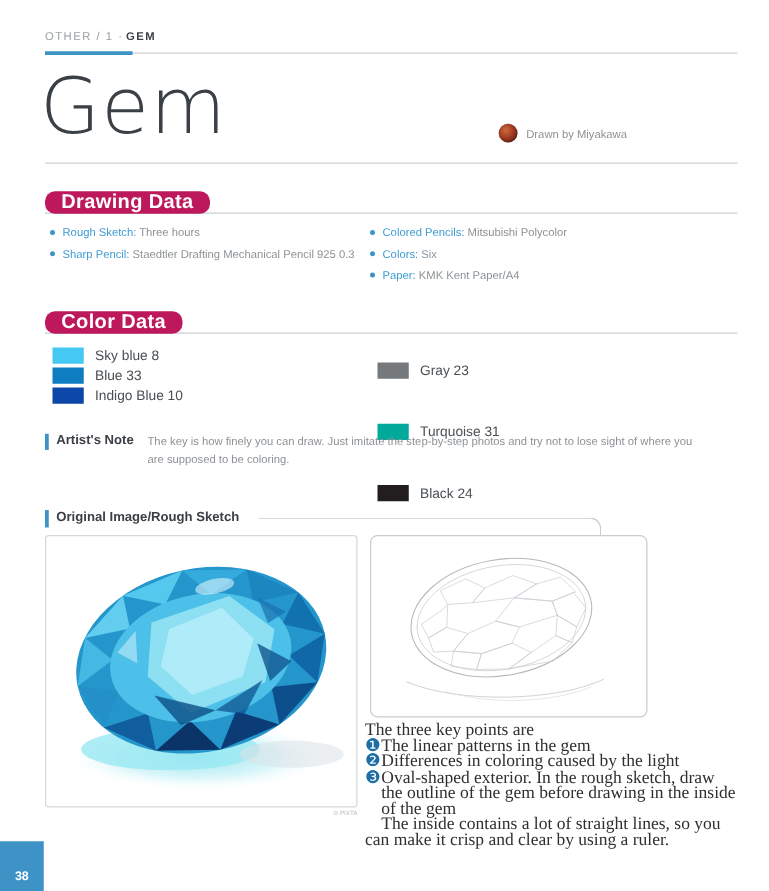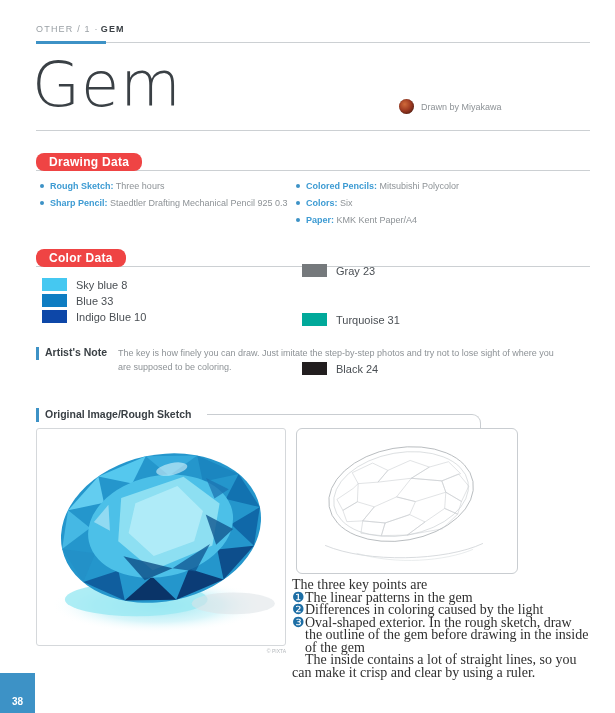--- a/index.html
+++ b/index.html
@@ -16,29 +16,29 @@
   .page-title{position:absolute;left:32px;top:48px;font-size:62px;font-weight:200;
               font-family:"DejaVu Sans","Liberation Sans",sans-serif;color:#3a4045;letter-spacing:1px;}
   .credit{position:absolute;left:399px;top:99px;display:flex;align-items:center;gap:7px;}
   .credit-avatar{width:15px;height:15px;border-radius:50%;
         background:radial-gradient(circle at 38% 35%,#d06a3a 0%,#a03b22 45%,#5e2013 80%,#3c140c 100%);
         box-shadow:inset 0 0 1px rgba(0,0,0,.4);}
   .credit-text{font-size:9px;color:#8d9296;}
   .rule-top{position:absolute;left:36px;top:130px;width:554px;height:1px;background:#ccd0d3;}
 
   
-  .tab{position:absolute;height:18px;line-height:18px;background:#ef4444;color:#fff;
-       font-size:12px;font-weight:bold;padding:0 13px;border-radius:8px;letter-spacing:.3px;z-index:2;}
+  .tab{position:absolute;height:18px;line-height:18px;background:#be185d;color:#fff;
+       font-size:16px;font-weight:bold;padding:0 13px;border-radius:8px;letter-spacing:.3px;z-index:2;}
   .tab-rule{position:absolute;left:36px;width:554px;height:1px;background:#ccd0d3;}
 
   
   .bullet-col{position:absolute;display:flex;flex-direction:column;gap:7px;}
   .bullet-item{position:relative;font-size:9px;line-height:10px;color:#8d9296;padding-left:10px;}
   .bullet-item::before{content:"";position:absolute;left:0;top:3px;width:4px;height:4px;border-radius:50%;background:#3d92c6;}
-  .bullet-label{color:#3d9bd3;font-weight:bold;}
+  .bullet-label{color:#3d9bd3;font-weight:normal;}
 
   
   .swatch-col{position:absolute;display:flex;flex-direction:column;gap:3px;}
   .swatch-row{display:flex;align-items:center;height:13px;}
   .swatch{width:25px;height:13px;flex:none;}
   .swatch-label{margin-left:9px;font-size:11px;color:#4a4f54;}
 
   
   .heading-bar{position:absolute;width:3px;background:#3d92c6;}
   .block-heading{position:absolute;font-size:10.5px;font-weight:bold;color:#3a4045;}
@@ -107,21 +107,21 @@
       </div>
     <div class="swatch-row">
         <span class="swatch" style="background-color: rgb(14, 125, 194);"></span>
         <span class="swatch-label">Blue 33</span>
       </div>
     <div class="swatch-row">
         <span class="swatch" style="background-color: rgb(13, 71, 168);"></span>
         <span class="swatch-label">Indigo Blue 10</span>
       </div>
   </div>
-  <div class="swatch-col" style="left:302px;top:264px;gap:36px;">
+  <div class="swatch-col" style="left:302px;top:290px;gap:36px;">
     <div class="swatch-row">
         <span class="swatch" style="background-color: rgb(117, 121, 124);"></span>
         <span class="swatch-label">Gray 23</span>
       </div>
     <div class="swatch-row">
         <span class="swatch" style="background-color: rgb(0, 169, 154);"></span>
         <span class="swatch-label">Turquoise 31</span>
       </div>
     <div class="swatch-row">
         <span class="swatch" style="background-color: rgb(34, 30, 31);"></span>

